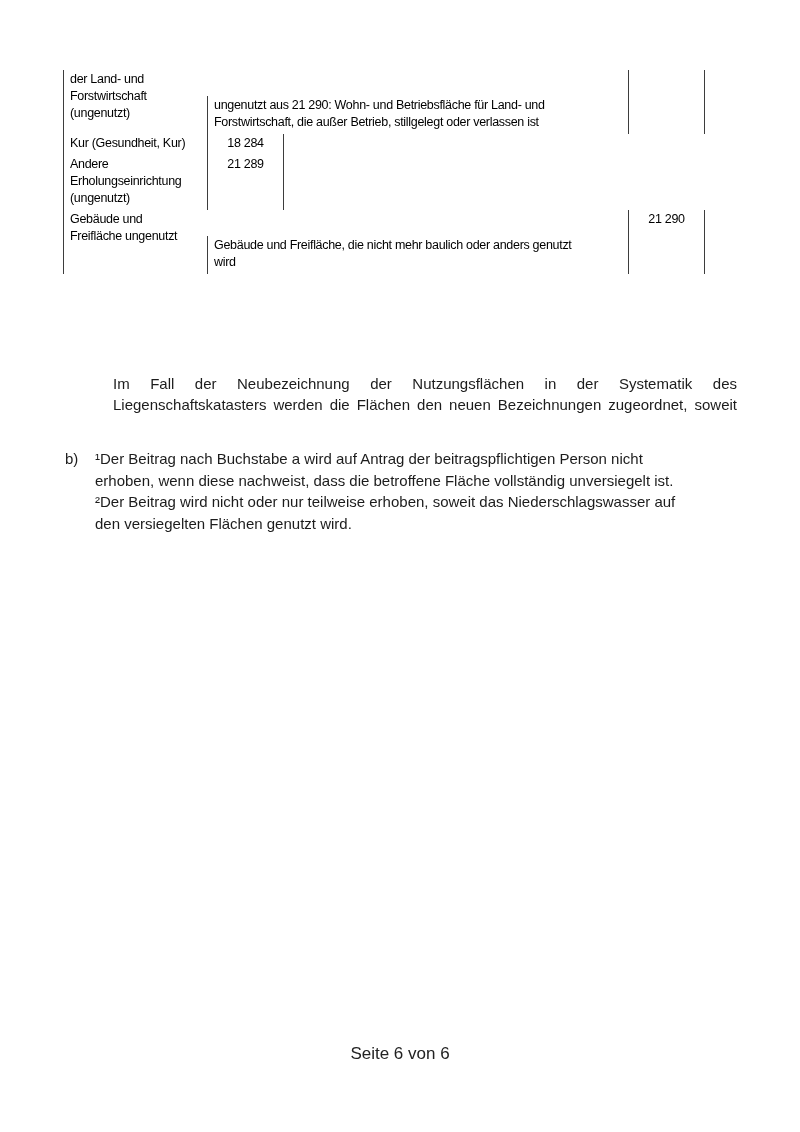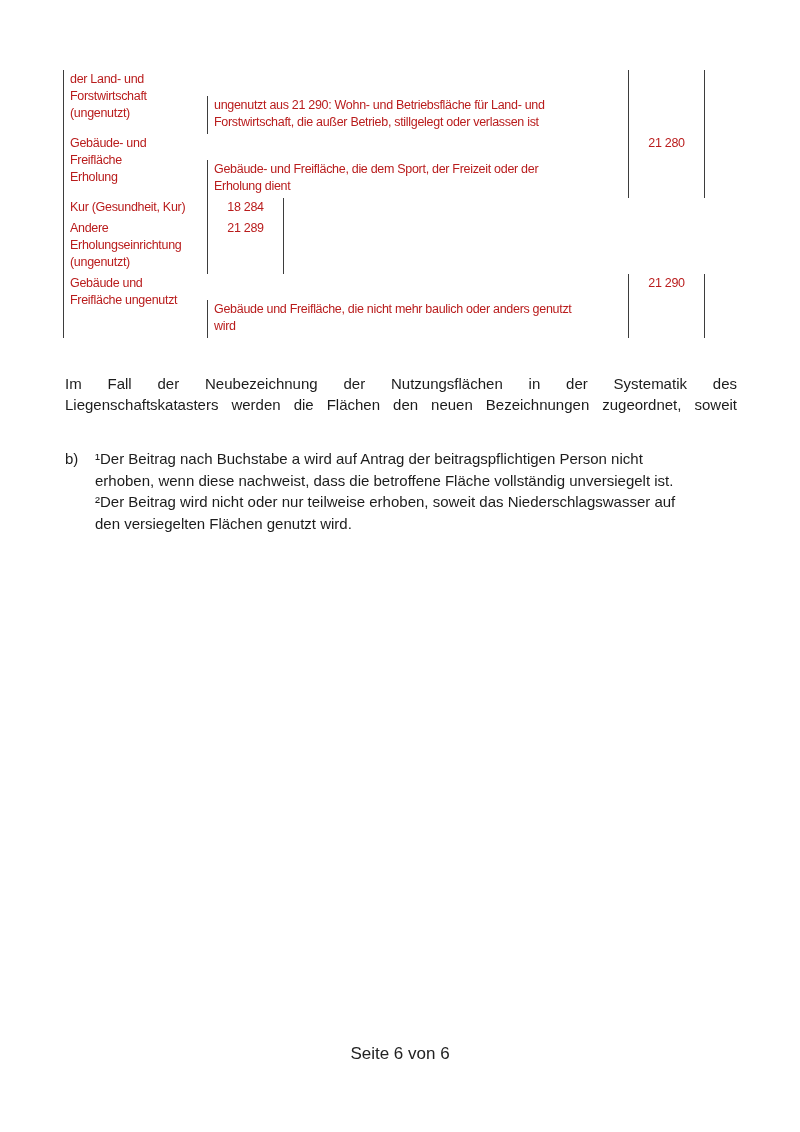--- a/index.html
+++ b/index.html
@@ -19,21 +19,21 @@
 
   
   .doc-table {
     position: absolute;
     left: 63px;
     top: 70px;
     width: 642px;
     font-size: 12.5px;
     line-height: 17px;
     letter-spacing: -0.3px;
-    color: #b91c1c;
+    color: #000000;
   }
   .t-row { display: flex; }
   .t-cell {
     box-sizing: border-box;
     white-space: pre;          
     overflow: hidden;
     padding: 1px 4px 3px 6px;
   }
   .t-c1 {
     width: 144px;
@@ -59,20 +59,21 @@
     left: 65px;
     top: 373px;
     width: 672px;
     font-size: 15px;
     line-height: 21px;
     color: #1c1c1c;
   }
   .just-line {
     text-align: justify;
     text-align-last: justify;
+    margin-left: 48px;
   }
   .item-b {
     position: absolute;
     left: 65px;
     top: 448px;
     width: 675px;
     font-size: 15px;
     line-height: 21.5px;
     color: #1c1c1c;
     display: flex;
@@ -106,28 +107,20 @@
 
     <div class="t-row">
       <div class="t-cell t-c1">der Land- und
 Forstwirtschaft
 (ungenutzt)</div>
       <div class="t-cell t-c2">ungenutzt aus 21 290: Wohn- und Betriebsfläche für Land- und
 Forstwirtschaft, die außer Betrieb, stillgelegt oder verlassen ist</div>
       <div class="t-cell t-c3"></div>
     </div>
 
-    <div class="t-row">
-      <div class="t-cell t-c1">Gebäude- und
-Freifläche
-Erholung</div>
-      <div class="t-cell t-c2">Gebäude- und Freifläche, die dem Sport, der Freizeit oder der
-Erholung dient</div>
-      <div class="t-cell t-c3">21 280</div>
-    </div>
 
     <div class="t-row">
       <div class="t-cell t-c1">Kur (Gesundheit, Kur)</div>
       <div class="t-cell t-c3">18 284</div>
     </div>
 
     <div class="t-row">
       <div class="t-cell t-c1">Andere
 Erholungseinrichtung
 (ungenutzt)</div>

